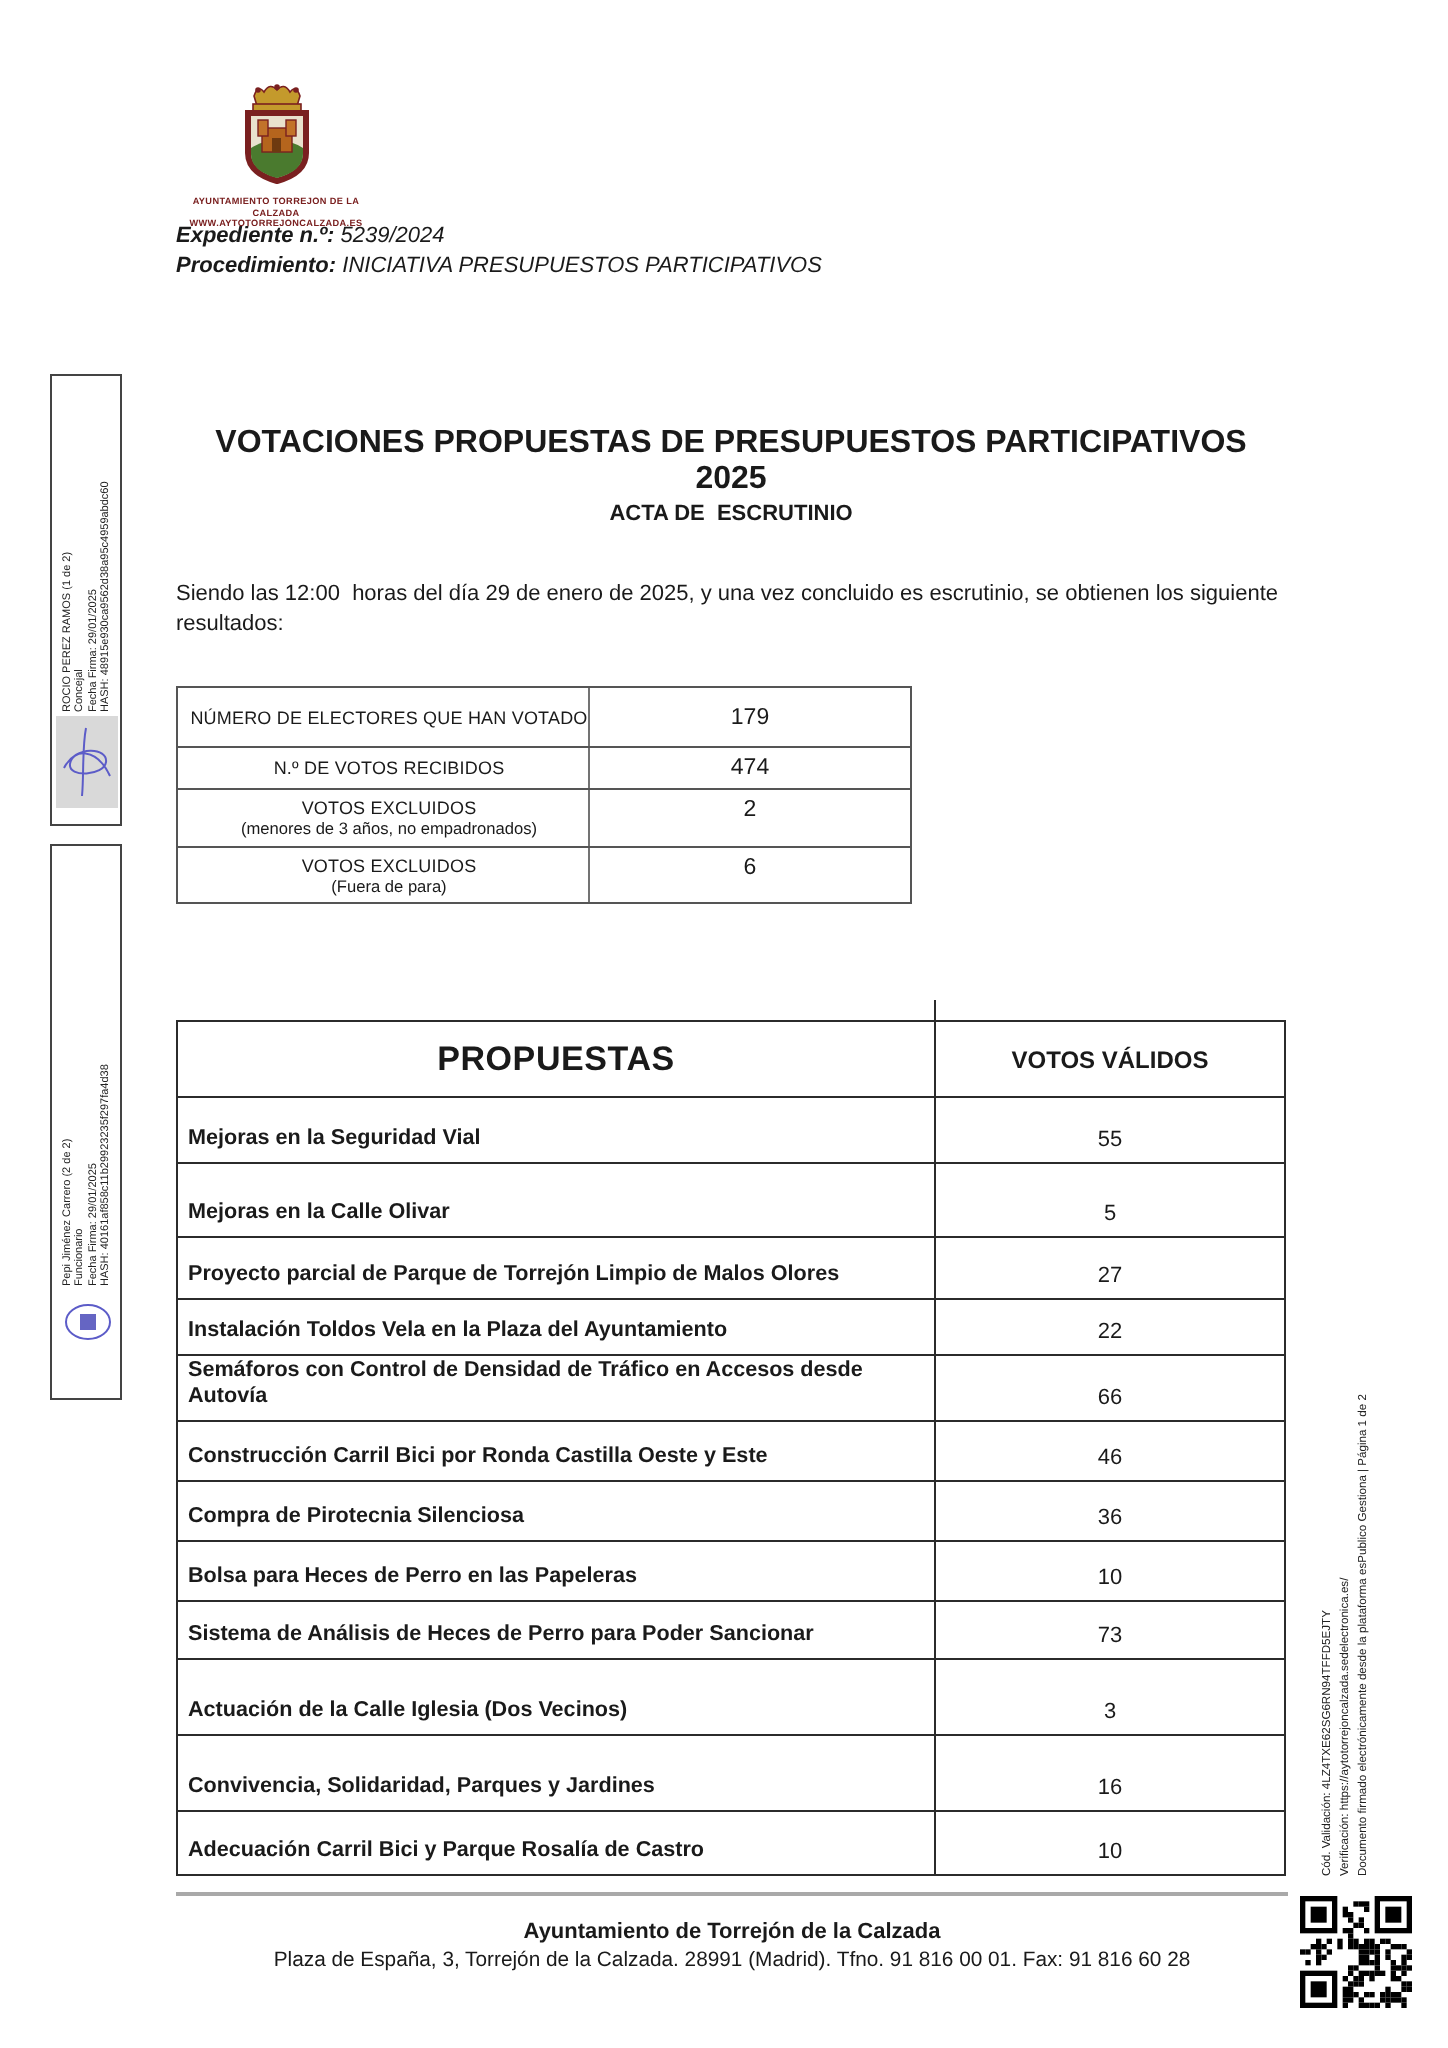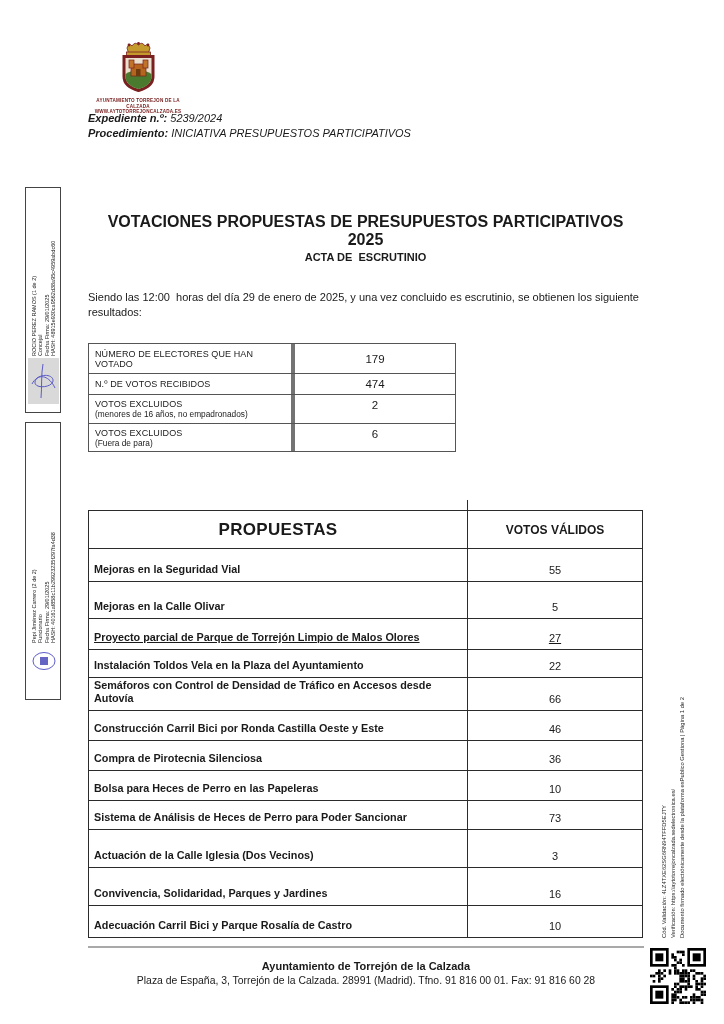--- a/index.html
+++ b/index.html
@@ -35,39 +35,39 @@
              font-weight:bold;font-size:16px;white-space:pre-wrap;}
   .doc-subtitle{position:absolute;left:88px;top:251px;width:555px;text-align:center;
                 font-weight:bold;font-size:11px;white-space:pre-wrap;}
   .intro{position:absolute;left:88px;top:290px;width:556px;font-size:11px;line-height:14.5px;white-space:pre-wrap;}
 
   
   .stats{position:absolute;left:88px;top:343px;width:368px;border:1px solid #555;box-sizing:border-box;}
   .srow{display:flex;border-top:1px solid #555;box-sizing:border-box;}
   .srow:first-child{border-top:none;}
   .sr1{height:29px;}.sr2{height:21px;}.sr3{height:29px;}.sr4{height:28px;}
-  .slabel{width:206px;border-right:4px solid #737373;box-sizing:border-box;display:flex;flex-direction:column;
-          justify-content:center;padding-left:6px;}
+  .slabel{width:206px;border-right:1px solid #737373;box-sizing:border-box;display:flex;flex-direction:column;
+          justify-content:center;padding-left:6px;text-align:center;}
   .slabel .main{font-size:9px;letter-spacing:.1px;}
   .slabel .sub{font-size:8.3px;}
   .sval{flex:1;display:flex;align-items:flex-start;justify-content:center;font-size:11.5px;padding-top:4px;}
   .sr2 .sval,.sr1 .sval{align-items:center;padding-top:0;}
 
   
   .stub{position:absolute;left:467px;top:500px;width:1px;height:10px;background:#2b2b2b;}
   .res{position:absolute;left:88px;top:510px;width:555px;border:1px solid #2b2b2b;box-sizing:border-box;}
   .rhead{display:flex;height:37px;}
   .rh1{width:379px;border-right:1px solid #2b2b2b;box-sizing:border-box;display:flex;align-items:center;
        justify-content:center;font-weight:bold;font-size:17px;letter-spacing:.3px;}
   .rh2{flex:1;display:flex;align-items:center;justify-content:center;font-weight:bold;font-size:12px;}
   .rrow{display:flex;border-top:1px solid #2b2b2b;box-sizing:border-box;}
   .rc1{width:379px;border-right:1px solid #2b2b2b;box-sizing:border-box;display:flex;align-items:flex-end;
        padding:2px 10px 5px 5px;font-weight:bold;font-size:10.8px;line-height:13px;}
   .rc2{flex:1;display:flex;align-items:flex-end;justify-content:center;font-size:11px;padding-bottom:5px;}
-  .rr1{height:33px;}.rr2{height:37px;}.rr3{height:31px;text-decoration:underline;}.rr4{height:28px;}.rr5{height:33px;}
+  .rr1{height:33px;}.rr2{height:37px;}.rr3{height:31px;}.rr4{height:28px;}.rr5{height:33px;}
   .rr6{height:30px;}.rr7{height:30px;}.rr8{height:30px;}.rr9{height:29px;justify-content:flex-end;}.rr10{height:38px;}
   .rr11{height:38px;}.rr12{height:32px;}
 
   
   .footrule{position:absolute;left:88px;top:946px;width:556px;height:2px;background:#a9a9a9;}
   .foot1{position:absolute;left:88px;top:960px;width:556px;text-align:center;font-weight:bold;font-size:11px;}
   .foot2{position:absolute;left:70px;top:975px;width:592px;text-align:center;font-size:10.4px;}
 </style>
 </head>
 <body>
@@ -140,21 +140,21 @@
     </div>
     <div class="srow sr2">
       <div class="slabel">
           <div class="main">N.º DE VOTOS RECIBIDOS</div>
         </div>
       <div class="sval">474</div>
     </div>
     <div class="srow sr3">
       <div class="slabel">
         <div class="main">VOTOS EXCLUIDOS</div>
-        <div class="sub">(menores de 16 años, no empadronados)</div>
+        <div class="sub">(menores de 3 años, no empadronados)</div>
       </div>
       <div class="sval">2</div>
     </div>
     <div class="srow sr4">
       <div class="slabel">
         <div class="main">VOTOS EXCLUIDOS</div>
         <div class="sub">(Fuera de para)</div>
       </div>
       <div class="sval">6</div>
     </div>

